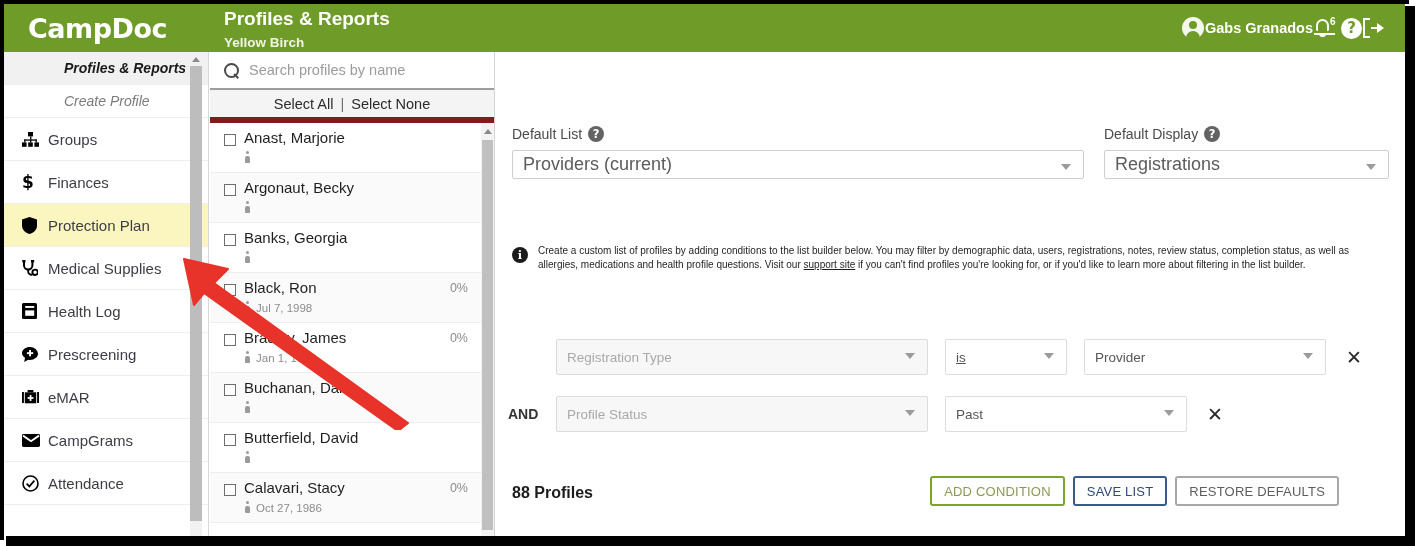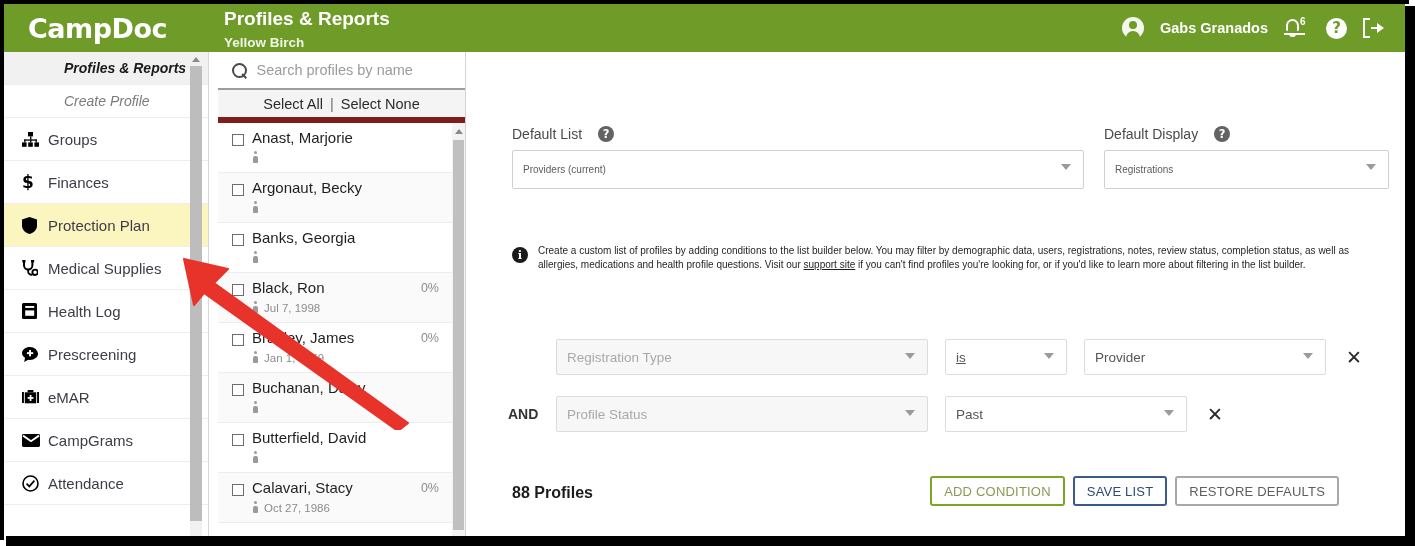--- a/index.html
+++ b/index.html
@@ -33,21 +33,21 @@
     font-family:"DejaVu Sans", sans-serif;
   }
   .hdr-title {
     position:absolute; left:220px; top:4px;
     color:#ffffff; font-size:19px; font-weight:600;
   }
   .hdr-sub {
     position:absolute; left:220px; top:31px;
     color:#f0f4e4; font-size:13.5px; font-weight:600;
   }
-  .hdr-right { position:absolute; right:20px; top:0; height:48px; display:flex; align-items:center; gap:16px; }
+  .hdr-right { position:absolute; right:20px; top:0; height:48px; display:flex; align-items:center; gap:1px; }
   .avatar-ic {
     width:22px; height:22px; border-radius:50%;
     background:#ffffff; position:relative; opacity:.92;
   }
   .avatar-ic::before {
     content:""; position:absolute; left:7px; top:4px; width:8px; height:8px;
     border-radius:50%; background:#6f9b28;
   }
   .avatar-ic::after {
     content:""; position:absolute; left:4px; top:14px; width:14px; height:9px;
@@ -109,22 +109,22 @@
     position:absolute; left:2px; top:5px; width:0;height:0;
     border-left:4px solid transparent; border-right:4px solid transparent;
     border-bottom:5px solid #8a8a8a;
   }
   .sb-thumb {
     position:absolute; left:0px; top:14px; width:12px; height:455px; background:#bdbdbd;
   }
 
   
   .listpanel {
-    position:absolute; left:210px; top:52px; width:256px; height:484px;
-    background:#ffffff; border-right:1px solid #d4d4d4;padding-left:8px;
+    position:absolute; left:210px; top:52px; width:285px; height:484px;
+    background:#ffffff; border-right:1px solid #d4d4d4;
   }
   .search-row {
     height:38px; border-bottom:2px solid #9d9d9d; display:flex; align-items:center;
     padding-left:14px; gap:10px; background:#fff;
   }
   .search-ic { width:15px; height:15px; position:relative; }
   .search-ic::before {
     content:""; position:absolute; left:0; top:0; width:11px; height:11px;
     border:2.2px solid #4a4a4a; border-radius:50%;
   }
@@ -182,31 +182,31 @@
     border-bottom:5px solid #8a8a8a;
   }
   .lp-thumb { position:absolute; left:1px; top:17px; width:11px; height:390px; background:#c0c0c0; }
 
   
   .main {
     position:absolute; left:496px; top:52px; width:909px; height:484px;
     background:#ffffff; padding:20px 22px 0 16px;
   }
   .sel-label {
-    font-size:14px; color:#4a4a4a; display:flex; align-items:flex-start; gap:16px;
+    font-size:14px; color:#4a4a4a; display:flex; align-items:flex-start; gap:6px;
   }
   .qmark {
     width:16px; height:16px; border-radius:50%; background:#636363; color:#fff;
     font-size:11.5px; font-weight:700; line-height:16px; text-align:center;
     font-family:"DejaVu Sans", sans-serif;
   }
   .selbox {
-    height:39px; border:1px solid #cfcfcf; border-radius:2px; background:#fff;
+    height:29px; border:1px solid #cfcfcf; border-radius:2px; background:#fff;
     display:flex; align-items:center; padding:11px 10px;
-    font-size:10px; color:#5c5c5c; position:relative;
+    font-size:18px; color:#5c5c5c; position:relative;
   }
   .caret {
     position:absolute; right:12px; top:13px; width:0; height:0;
     border-left:5px solid transparent; border-right:5px solid transparent;
     border-top:6px solid #9b9b9b;
   }
   .sel-left { position:absolute; left:16px; top:74px; width:572px; }
   .sel-right { position:absolute; left:608px; top:74px; width:285px; }
 
   .tabs {

